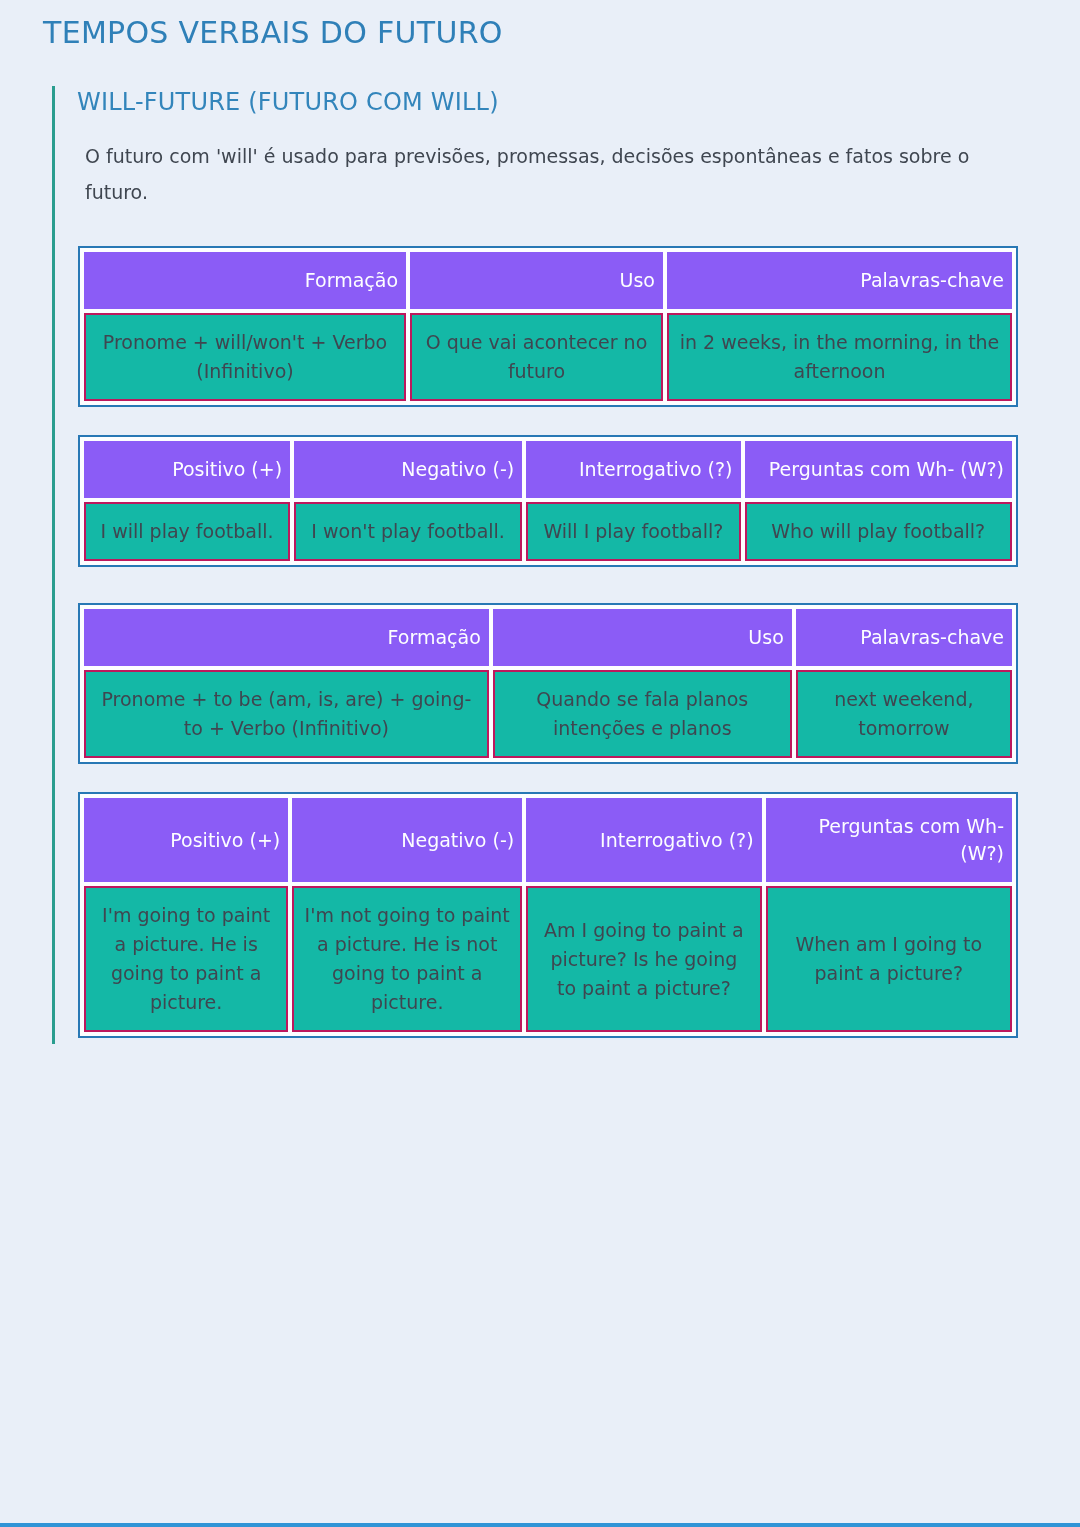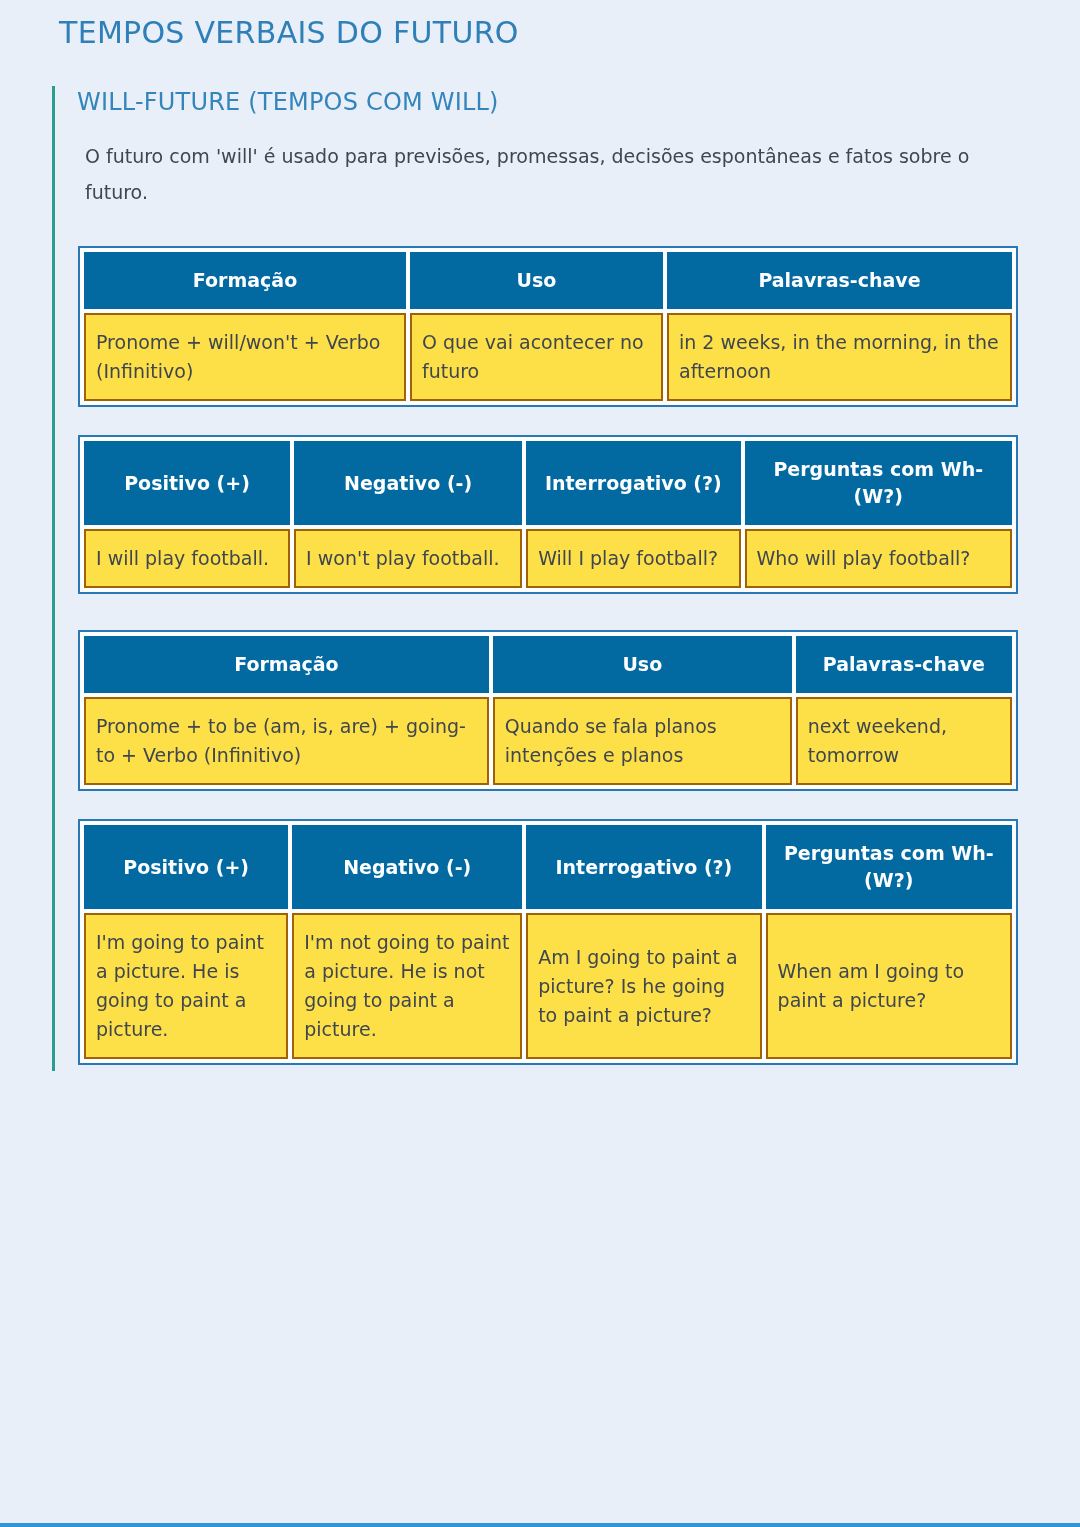--- a/index.html
+++ b/index.html
@@ -8,21 +8,21 @@
     width: 1080px;
     height: 1527px;
     background: #e9eff8;
     font-family: "DejaVu Sans", "Liberation Sans", sans-serif;
     color: #3f4650;
     position: relative;
     overflow: hidden;
   }
   .page-title {
     margin: 0;
-    padding: 15px 0 0 59px;
+    padding: 15px 0 0 43px;
     font-size: 30px;
     font-weight: 400;
     color: #2f80b8;
     letter-spacing: 0.3px;
   }
   .content {
     position: relative;
     margin: 36px 0 0 52px;
     padding: 2px 40px 6px 25px;
     width: 1008px;
@@ -52,54 +52,55 @@
     width: 940px;
     margin: 36px 0 0 1px;
     border-collapse: separate;
     border-spacing: 4px;
     background: #fdfeff;
     border: 2px solid #2878b5;
     table-layout: fixed;
   }
   table.tbl.second { margin-top: 28px; }
   .tbl th {
-    background: #0369a1;
+    background: #8b5cf6;
     color: #fdfeff;
-    font-weight: 700;
+    font-weight: 400;
     font-size: 19px;
     line-height: 27px;
     padding: 15px 8px;
-    text-align: center;
+    text-align: right;
   }
   .tbl td {
-    background: #fde047;
-    border: 2px solid #a16207;
+    background: #14b8a6;
+    border: 2px solid #be185d;
     font-size: 19px;
     line-height: 29px;
     padding: 13px 10px;
+    text-align: center;
     color: #3f4650;
   }
   .bottom-bar {
     position: absolute;
     left: 0; right: 0; bottom: 0;
     height: 4px;
     background: #3094d6;
   }
 </style>
 </head>
 <body>
 
 <main>
   <h1 class="page-title">TEMPOS VERBAIS DO FUTURO</h1>
 
   <div class="content">
     <div class="accent-line"></div>
 
     <section class="sec1">
-      <h2 class="section-heading">WILL-FUTURE (TEMPOS COM WILL)</h2>
+      <h2 class="section-heading">WILL-FUTURE (FUTURO COM WILL)</h2>
       <p class="section-desc">O futuro com 'will' é usado para previsões, promessas, decisões espontâneas e fatos sobre o futuro.</p>
 
       <table class="tbl">
         <colgroup>
             <col style="width:35%">
             <col style="width:27.5%">
             <col style="width:37.5%">
           </colgroup>
         <thead>
           <tr>

